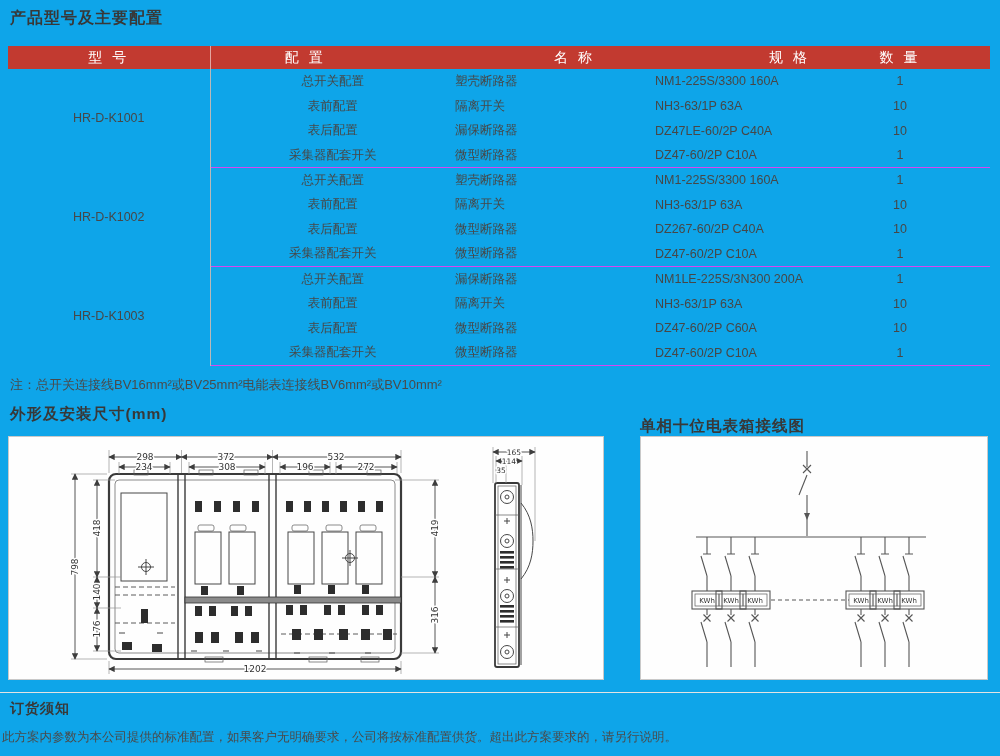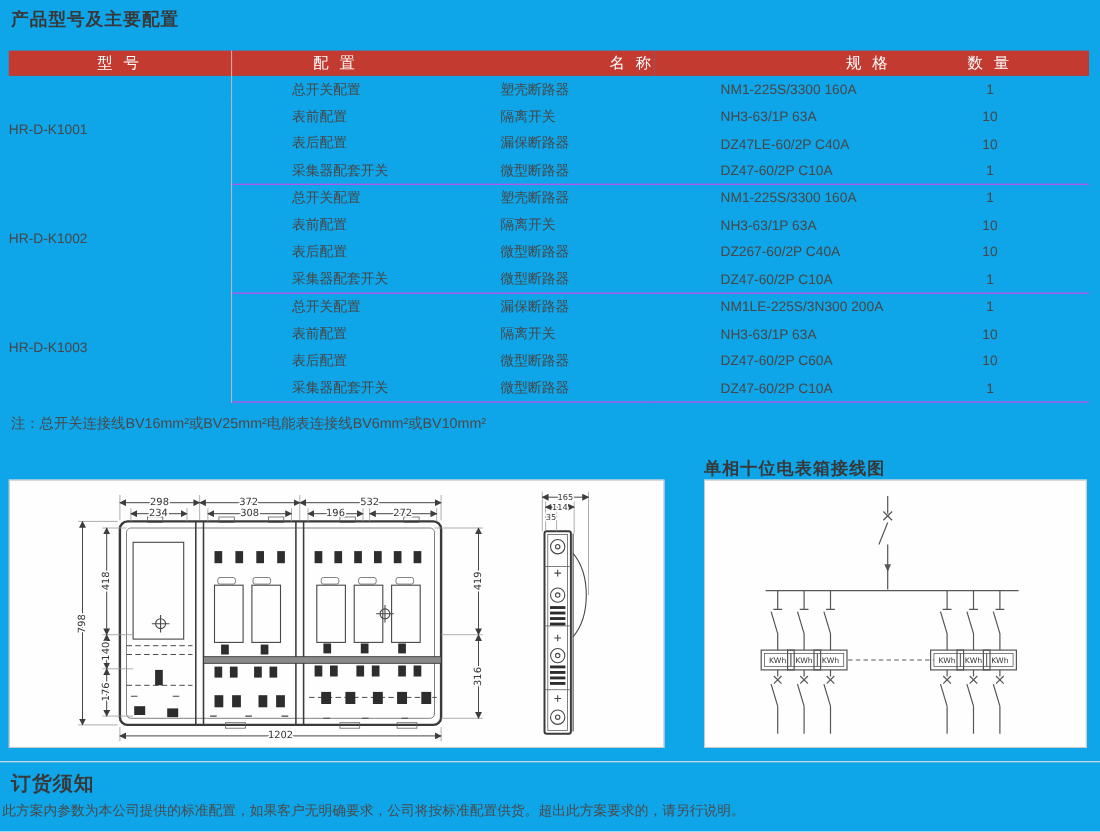--- a/index.html
+++ b/index.html
@@ -11,40 +11,40 @@
 
   .spec-table { position:absolute; left:8px; top:46px; width:982px; border-collapse:collapse; table-layout:fixed; }
   .spec-table col.c-model{width:202px} .spec-table col.c-config{width:190px}
   .spec-table col.c-name{width:195px} .spec-table col.c-spec{width:215px}
   .spec-table col.c-qty{width:180px}
   .spec-table th { background:#c23a30; color:#fff; font-weight:normal; font-size:14px;
     height:23px; letter-spacing:3px; }
   .spec-table th.h-model { border-right:1px solid rgba(255,255,255,.55); }
   .spec-table th.h-name, .spec-table th.h-spec { text-align:right; padding-left:55px; }
   .spec-table td { height:24.7px; font-size:12.5px; color:#474747; }
-  td.model { text-align:left; border-right:1px solid #b9b9b9; }
-  td.config { padding-left:55px; }
+  td.model { text-align:center; border-right:1px solid #b9b9b9; }
+  td.config { padding-left:55px;text-align:center; }
   td.name { padding-left:55px; }
   td.spec { padding-left:60px; }
   td.qty { text-align:center; }
   tr.group-end td { border-bottom:1px solid #d946ef; }
 
   .table-note { position:absolute; left:10px; top:376px; font-size:13px; color:#4a4a4a; }
 
   .sec-title { position:absolute; font-size:15.5px; font-weight:bold; color:#383838; letter-spacing:1px; }
   .sec-dims { left:10px; top:404px; }
   .sec-wiring { left:640px; top:392px;margin-top:24px; }
 
   .draw-box { position:absolute; top:436px; height:244px; border:1px solid #c9c9c9; background:#fefefe; }
   .box-left { left:8px; width:596px; }
   .box-right { left:640px; width:348px; }
 
   .hr-faint { position:absolute; left:0; top:692px; width:1000px; height:1px; background:#e3e3e3; }
 
-  .order-title { position:absolute; left:10px; top:700px; font-size:18px; font-weight:bold; color:#383838; letter-spacing:1px; }
+  .order-title { position:absolute; left:10px; top:700px; font-size:14px; font-weight:bold; color:#383838; letter-spacing:1px; }
   .order-text { position:absolute; left:2px; top:729px; font-size:12.5px; color:#4a4a4a; }
 
   
   .ln  { stroke:#474747; fill:none; stroke-width:1; }
   .ln2 { stroke:#3a3a3a; fill:none; stroke-width:2.2; }
   .lnt { stroke:#5a5a5a; fill:none; stroke-width:.7; }
   .mul { stroke:#3a3a3a; fill:none; stroke-width:1.4; }
   .blk { fill:#2d2d2d; stroke:none; }
   .dash{ stroke:#4a4a4a; fill:none; stroke-width:.9; stroke-dasharray:5 3; }
   .dim-l { stroke:#444; stroke-width:.9; fill:none; }
@@ -156,20 +156,21 @@
         <td class="config">采集器配套开关</td>
         <td class="name">微型断路器</td>
         <td class="spec">DZ47-60/2P C10A</td>
         <td class="qty">1</td>
       </tr>
     </tbody>
   </table>
 
   <div class="table-note">注：总开关连接线BV16mm²或BV25mm²电能表连接线BV6mm²或BV10mm²</div>
 
+  <div class="sec-title sec-dims">外形及安装尺寸(mm)</div>
   <div class="sec-title sec-wiring">单相十位电表箱接线图</div>
 
   <div class="draw-box box-left">
     <svg width="594" height="244" viewBox="0 0 594 244">
       <defs>
         <marker id="arr" viewBox="0 0 10 10" refX="9" refY="5" markerWidth="7" markerHeight="7" orient="auto-start-reverse">
           <path d="M0,0 L10,5 L0,10 z" fill="#3d3d3d"></path>
         </marker>
       </defs>
 

